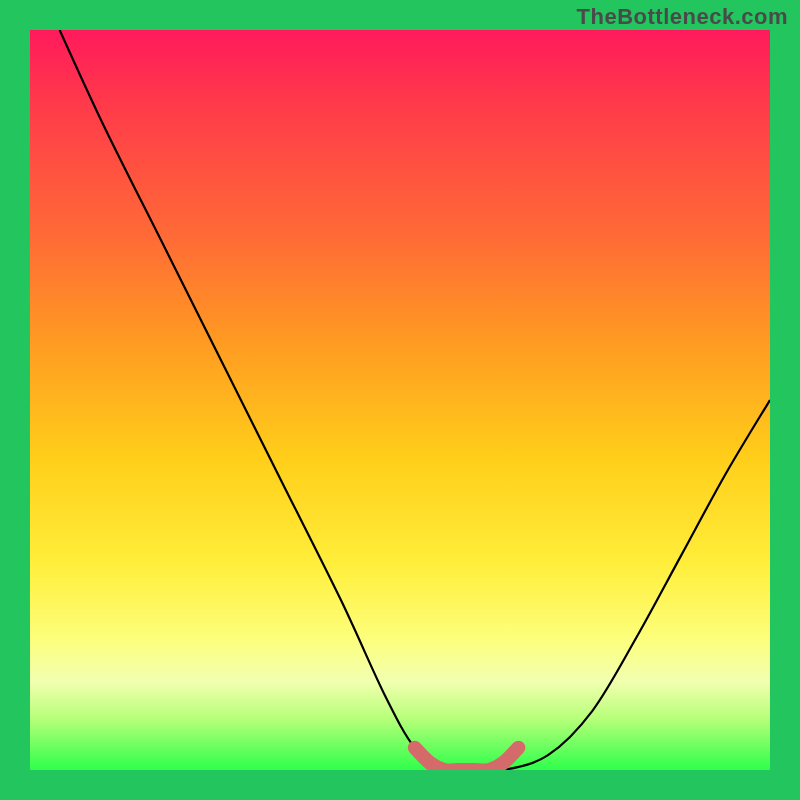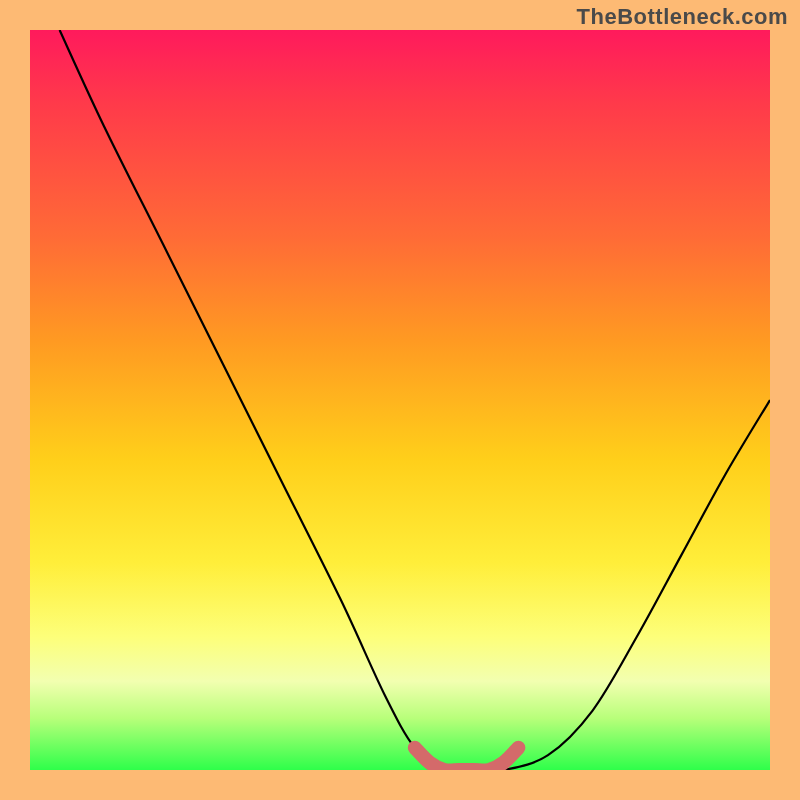--- a/index.html
+++ b/index.html
@@ -8,21 +8,21 @@
     width: 800px;
     height: 800px;
     overflow: hidden;
     background: #000;
     font-family: Arial, Helvetica, sans-serif;
   }
   .frame {
     position: relative;
     width: 800px;
     height: 800px;
-    background: #fdba74;
+    background: #22c55e;
   }
   .watermark {
     position: absolute;
     top: 4px;
     right: 12px;
     color: #4a4a4a;
     font-size: 22px;
     font-weight: 600;
     letter-spacing: 0.5px;
     z-index: 50;

